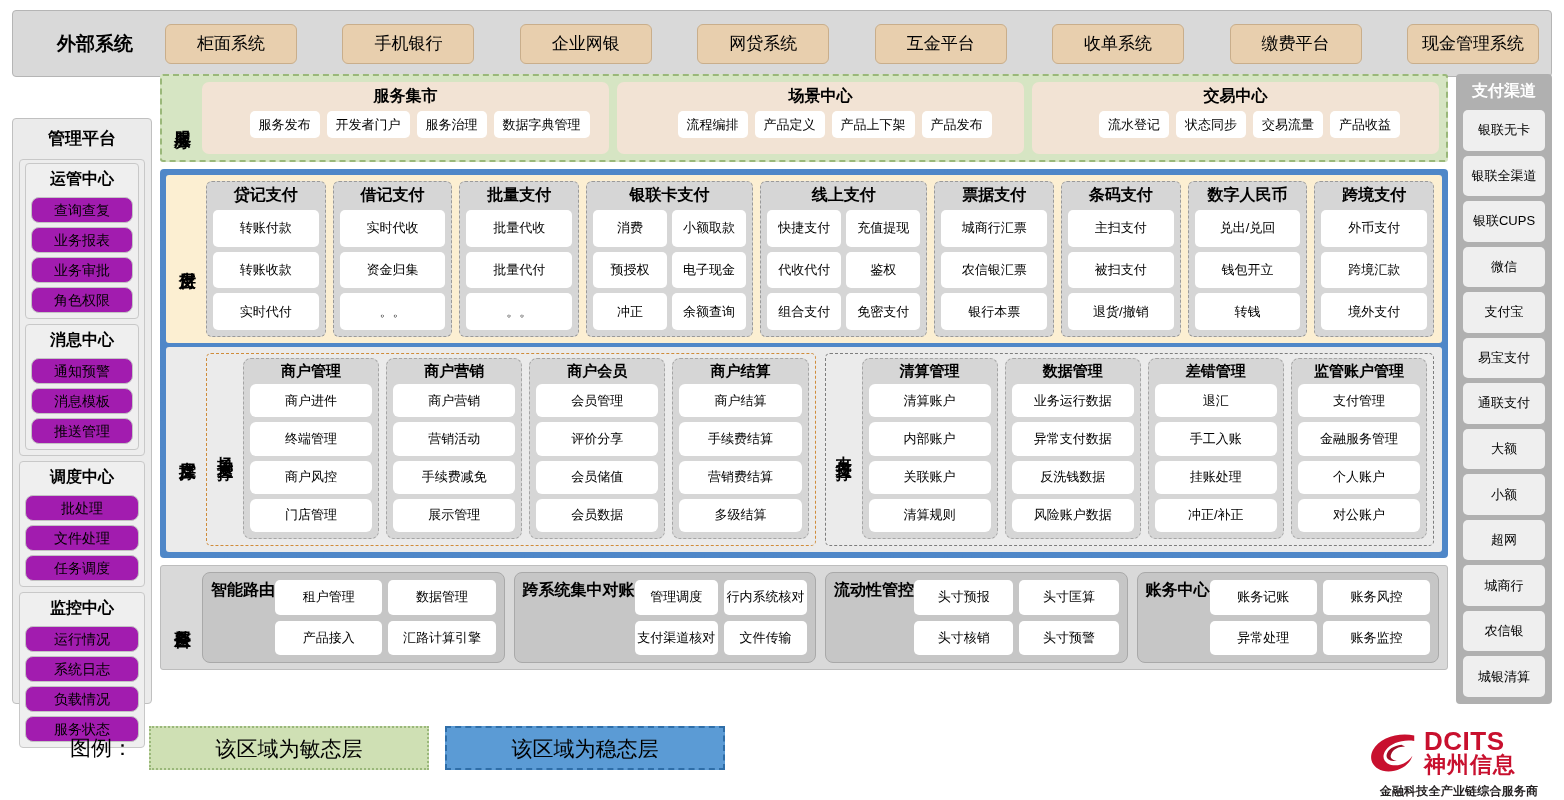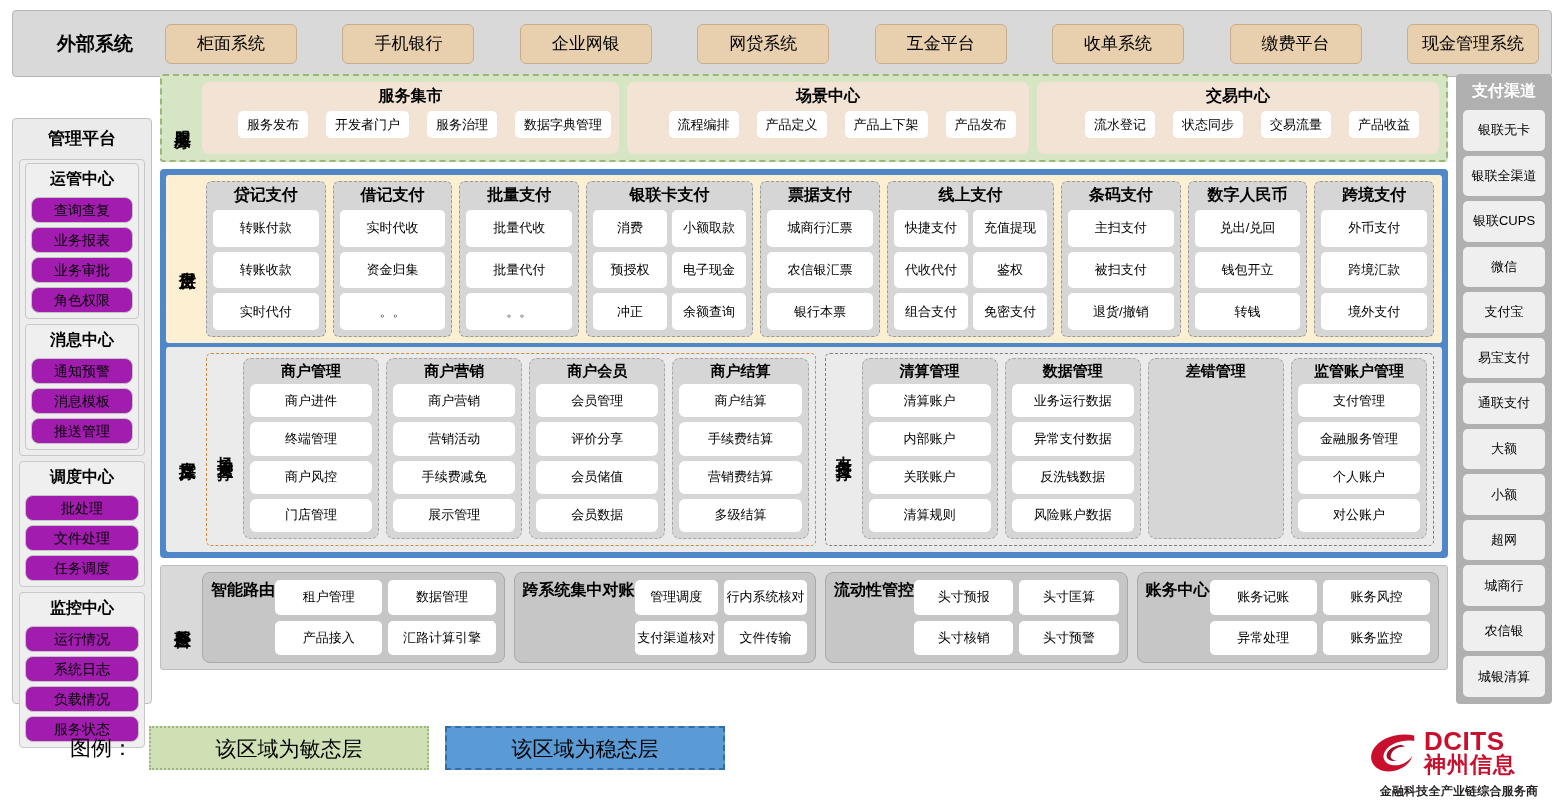--- a/index.html
+++ b/index.html
@@ -66,21 +66,21 @@
     font-size: 17px; font-weight: bold; letter-spacing: 1px;
     display: flex; align-items: center; justify-content: center;
     flex: 0 0 26px; line-height: 1.05;
   }
   .svc-groups { display: flex; flex: 1; gap: 8px; }
   .svc-card {
     flex: 1; background: #f2e3d4; border-radius: 7px; padding: 4px 8px 6px;
     display: flex; flex-direction: column; align-items: center;
   }
   .svc-card-title { font-size: 16px; font-weight: bold; margin-bottom: 4px; }
-  .svc-items { display: flex; gap: 18px; justify-content: center; flex-wrap: nowrap; padding-left: 28px; }
+  .svc-items { display: flex; gap: 7px; justify-content: center; flex-wrap: nowrap; padding-left: 28px; }
   .chip-w {
     background: #fff; border-radius: 5px; height: 27px; line-height: 27px;
     padding: 0 9px; font-size: 13px; white-space: nowrap; text-align: center;
   }
 
   
   .stable {
     border: 3px dashed #4f87c8; border-radius: 4px; background: #4f87c8;
     padding: 3px; display: flex; flex-direction: column; gap: 4px;
   }
@@ -308,40 +308,40 @@
                 <div class="pay-col-title">银联卡支付</div>
                 <div class="pay-grid c2">
                   <div class="pay-chip">消费</div>
                   <div class="pay-chip">小额取款</div>
                   <div class="pay-chip">预授权</div>
                   <div class="pay-chip">电子现金</div>
                   <div class="pay-chip">冲正</div>
                   <div class="pay-chip">余额查询</div>
                 </div>
               </div>
-              <div class="pay-col" style="flex: 1 1 0%;">
-                <div class="pay-col-title">票据支付</div>
-                <div class="pay-grid c1">
-                  <div class="pay-chip">城商行汇票</div>
-                  <div class="pay-chip">农信银汇票</div>
-                  <div class="pay-chip">银行本票</div>
-                </div>
-              </div>
               <div class="pay-col" style="flex: 1.45 1 0%;">
                 <div class="pay-col-title">线上支付</div>
                 <div class="pay-grid c2">
                   <div class="pay-chip">快捷支付</div>
                   <div class="pay-chip">充值提现</div>
                   <div class="pay-chip">代收代付</div>
                   <div class="pay-chip">鉴权</div>
                   <div class="pay-chip">组合支付</div>
                   <div class="pay-chip">免密支付</div>
                 </div>
               </div>
               <div class="pay-col" style="flex: 1 1 0%;">
+                <div class="pay-col-title">票据支付</div>
+                <div class="pay-grid c1">
+                  <div class="pay-chip">城商行汇票</div>
+                  <div class="pay-chip">农信银汇票</div>
+                  <div class="pay-chip">银行本票</div>
+                </div>
+              </div>
+              <div class="pay-col" style="flex: 1 1 0%;">
                 <div class="pay-col-title">条码支付</div>
                 <div class="pay-grid c1">
                   <div class="pay-chip">主扫支付</div>
                   <div class="pay-chip">被扫支付</div>
                   <div class="pay-chip">退货/撤销</div>
                 </div>
               </div>
               <div class="pay-col" style="flex: 1 1 0%;">
                 <div class="pay-col-title">数字人民币</div>
                 <div class="pay-grid c1">
@@ -421,20 +421,26 @@
                     <div class="sup-col-title">数据管理</div>
                     <div class="sup-items">
                       <div class="sup-chip">业务运行数据</div>
                       <div class="sup-chip">异常支付数据</div>
                       <div class="sup-chip">反洗钱数据</div>
                       <div class="sup-chip">风险账户数据</div>
                     </div>
                   </div>
                   <div class="sup-col">
                     <div class="sup-col-title">差错管理</div>
+                    <div class="sup-items">
+                      <div class="sup-chip">退汇</div>
+                      <div class="sup-chip">手工入账</div>
+                      <div class="sup-chip">挂账处理</div>
+                      <div class="sup-chip">冲正/补正</div>
+                    </div>
                   </div>
                   <div class="sup-col">
                     <div class="sup-col-title">监管账户管理</div>
                     <div class="sup-items">
                       <div class="sup-chip">支付管理</div>
                       <div class="sup-chip">金融服务管理</div>
                       <div class="sup-chip">个人账户</div>
                       <div class="sup-chip">对公账户</div>
                     </div>
                   </div>

